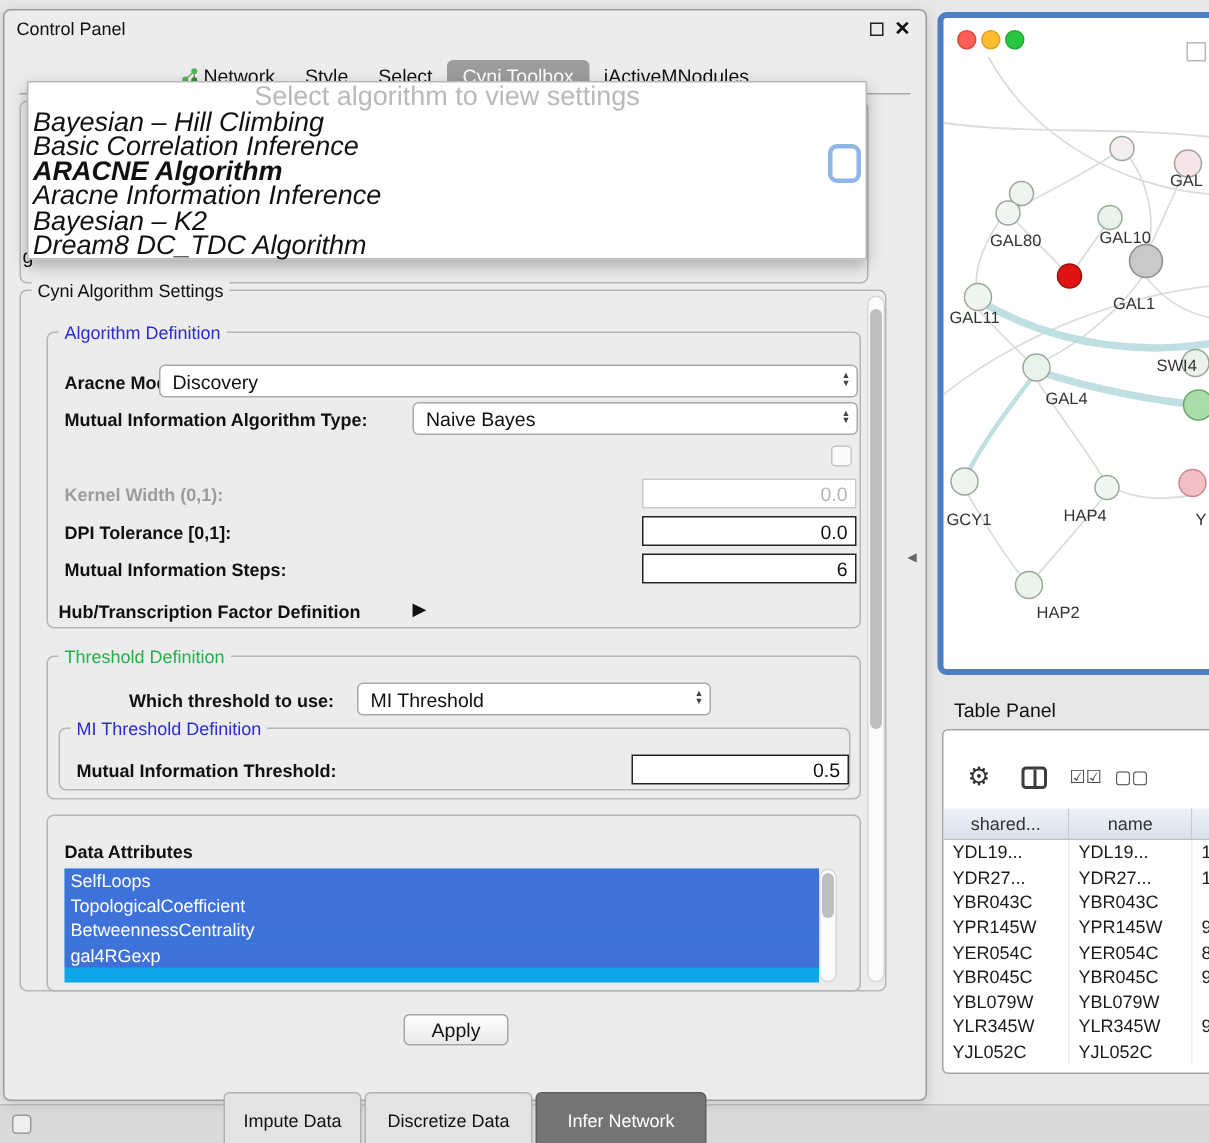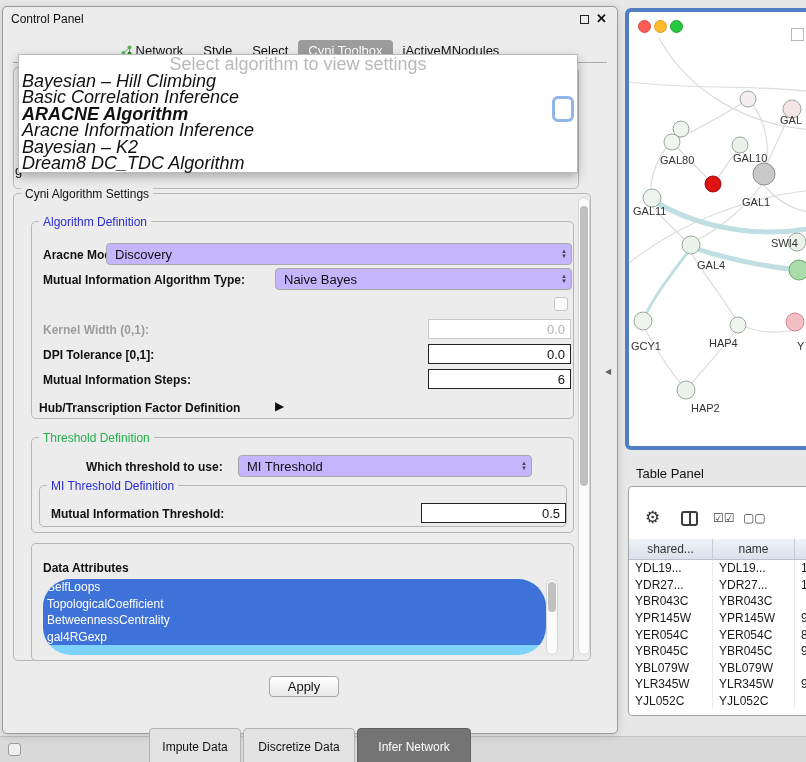--- a/index.html
+++ b/index.html
@@ -4,33 +4,33 @@
 <style>
   * { margin:0; padding:0; box-sizing:border-box; }
   html,body { width:806px; height:762px; }
   body { font-family:"Liberation Sans", sans-serif; background:#e7e7e7; overflow:hidden; position:relative; }
   .abs { position:absolute; }
   .win { position:absolute; background:#ececec; border:1px solid #9b9b9b; border-radius:5px; box-shadow:0 2px 8px rgba(0,0,0,.15); }
   .lbl { position:absolute; font-size:12px; font-weight:bold; color:#111; white-space:nowrap; }
   .lbl.dis { color:#9c9c9c; }
   .legend { position:absolute; background:#ececec; padding:0 4px; font-size:12px; white-space:nowrap; z-index:2; }
   .group { position:absolute; border:1px solid #b6b6b6; border-radius:5px; }
-  .combo { position:absolute; background:#c4b5fd; border:1px solid #a9a9a9; border-radius:4px; font-size:13px; color:#111; display:flex; align-items:center; padding:0 4px 0 8px; height:22px; }
+  .combo { position:absolute; background:#ffffff; border:1px solid #a9a9a9; border-radius:4px; font-size:13px; color:#111; display:flex; align-items:center; padding:0 4px 0 8px; height:22px; }
   .combo .arrows { margin-left:auto; display:flex; flex-direction:column; align-items:center; line-height:5px; font-size:6px; color:#444; padding-left:6px; }
   .field { position:absolute; background:#fff; border:1px solid #222; font-size:13px; color:#111; height:20px; display:flex; align-items:center; justify-content:flex-end; padding:0 5px; }
   .field.dis { border:1px solid #c9c9c9; color:#b4b4b4; }
   .toptab { font-size:13px; color:#111; padding:3px 10px 4px; border-radius:4px 4px 0 0; display:flex; align-items:center; gap:4px; }
   .toptab.sel { background:#9c9c9c; color:#fff; }
   .btab { position:absolute; height:38px; font-size:12px; display:flex; align-items:center; justify-content:center; border:1px solid #b2b2b2; border-radius:4px 4px 0 0; background:#e3e3e3; color:#111;margin-top:19px; }
   .btab.sel { background:#747474; border-color:#5f5f5f; color:#fff; }
   .popup { position:absolute; left:18px; top:54px; width:560px; height:119px; background:#fff; border:1px solid #b9b9b9; box-shadow:0 4px 10px rgba(0,0,0,.28); z-index:50; font-size:18px; color:#111; padding-top:1px; }
   .popup .hdr { text-align:center; color:#b9b9b9; line-height:17px; }
   .popup .item { line-height:16.4px; padding-left:3px; cursor:default;font-style:italic; }
   .popup .item.bold { font-weight:bold; }
-  .listbox { position:absolute; background:#7dd3fc; overflow:hidden;border-radius:28px; }
+  .listbox { position:absolute; background:#0ea5e9; overflow:hidden; }
   .listbox .li { height:16.5px; background:#3e72d8; color:#fff; font-size:12px; line-height:16.5px; padding-left:4px; white-space:nowrap; }
   .sb { position:absolute; background:#fbfbfb; border:1px solid #d6d6d6; border-radius:6px; }
   .sb .thumb { position:absolute; left:1px; right:1px; background:#bfbfbf; border-radius:5px; }
   .applybtn { position:absolute; left:266px; top:669px; width:70px; height:21px; border:1px solid #a5a5a5; border-radius:4px; background:linear-gradient(#ffffff,#e8e8e8); font-family:"Liberation Sans",sans-serif; font-size:13px; color:#111; }
   .chk { position:absolute; width:14px; height:14px; border:1px solid #c6c6c6; border-radius:3px; background:#fafafa; }
   .tlight { position:absolute; width:13px; height:13px; border-radius:50%; }
   .th { background:linear-gradient(#eef2f7,#d9e1ec); border-right:1px solid #c4cbd6; border-bottom:1px solid #b9c1cc; font-size:12px; color:#333; display:flex; align-items:center; justify-content:center; }
   .td { font-size:12px; color:#1a1a1a; padding-left:6px; display:flex; align-items:center; border-right:1px solid #ececec; white-space:nowrap; overflow:hidden; }
   .trow { display:flex; height:16.6px; }
   svg text { font-family:"Liberation Sans",sans-serif; }
@@ -178,21 +178,21 @@
   <span class="lbl" style="left:40px; top:366px;">Mutual Information Steps:</span>
   <div class="field" style="left:425px; top:362px; width:143px;">6</div>
 
   <span class="lbl" style="left:36px; top:394px;">Hub/Transcription Factor Definition</span>
   <span class="abs" style="left:272px; top:392px; font-size:12px; color:#111;">▶</span>
 
   <div class="group" style="left:28px; top:430px; width:543px; height:96px;"></div>
   <span class="legend" style="left:36px; top:424px; color:#22b14c;">Threshold Definition</span>
 
   <span class="lbl" style="left:83px; top:453px;">Which threshold to use:</span>
-  <div class="combo" style="left:235px; top:448px; width:294px;">
+  <div class="combo" style="left:235px; top:448px; width:236px;">
     <span>MI Threshold</span>
     <span class="arrows">
         <span>▲</span>
         <span>▼</span>
       </span>
   </div>
 
   <div class="group" style="left:36px; top:478px; width:528px; height:42px;"></div>
   <span class="legend" style="left:44px; top:472px; color:#2b2bd4;">MI Threshold Definition</span>
 

